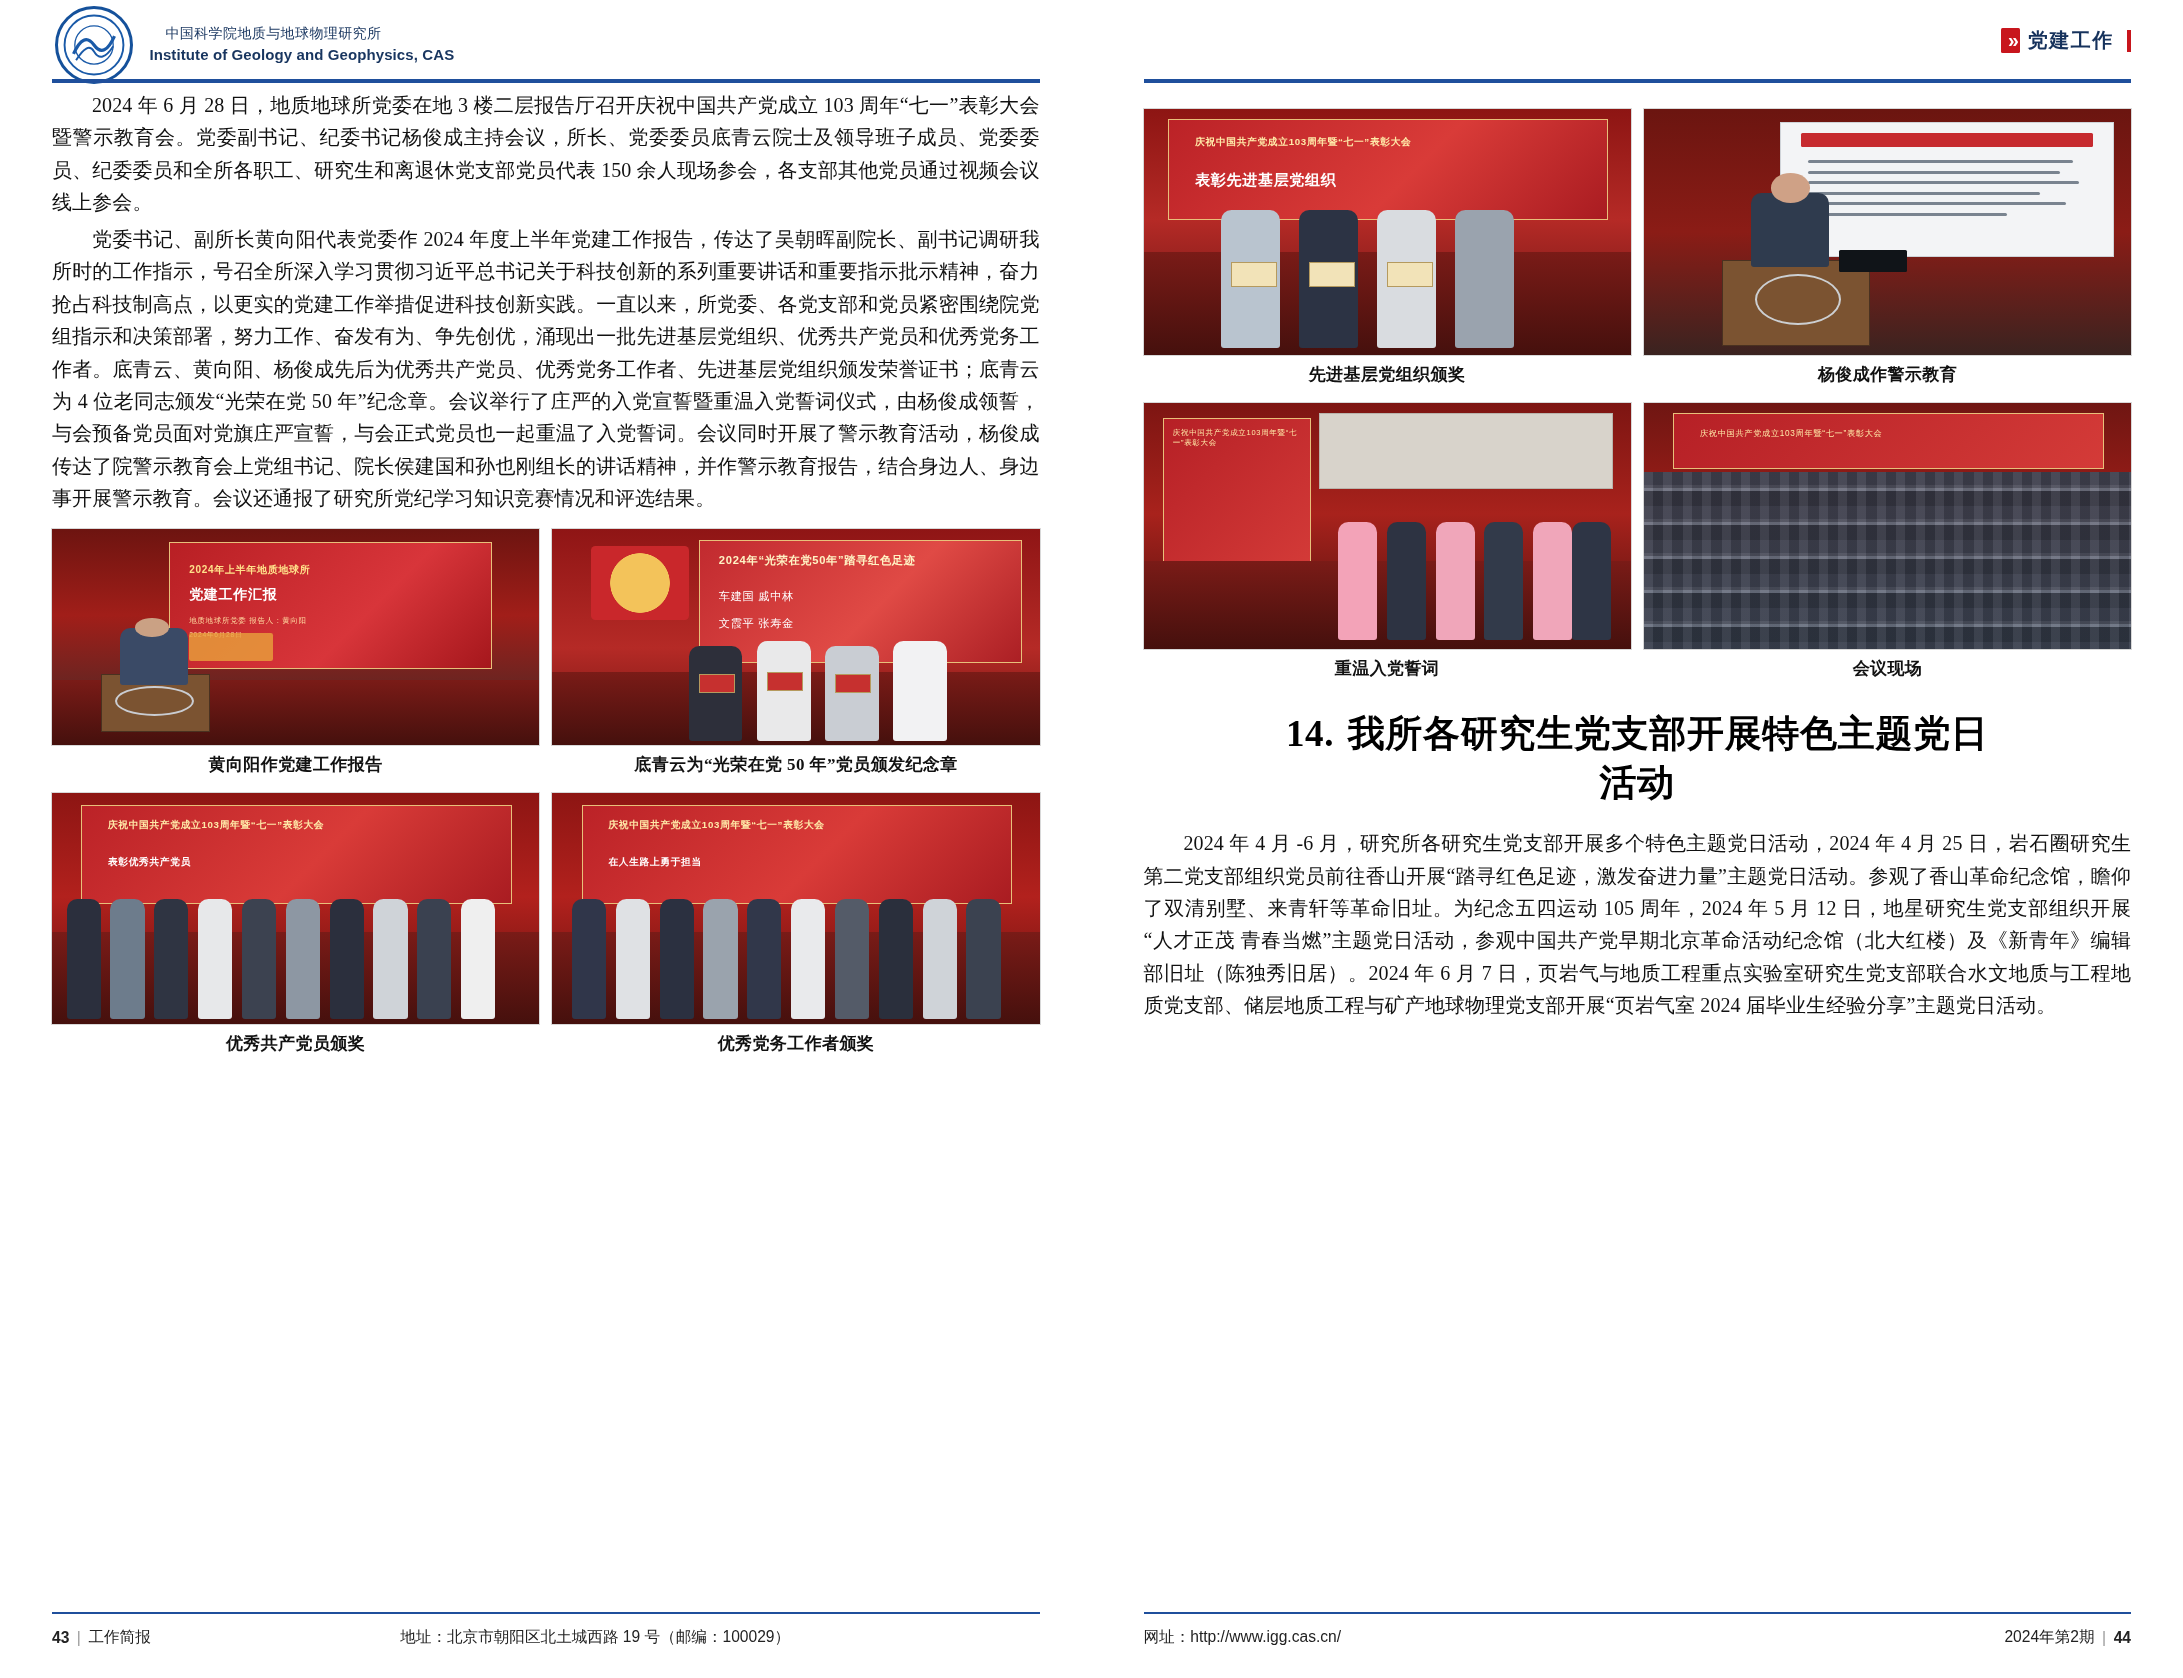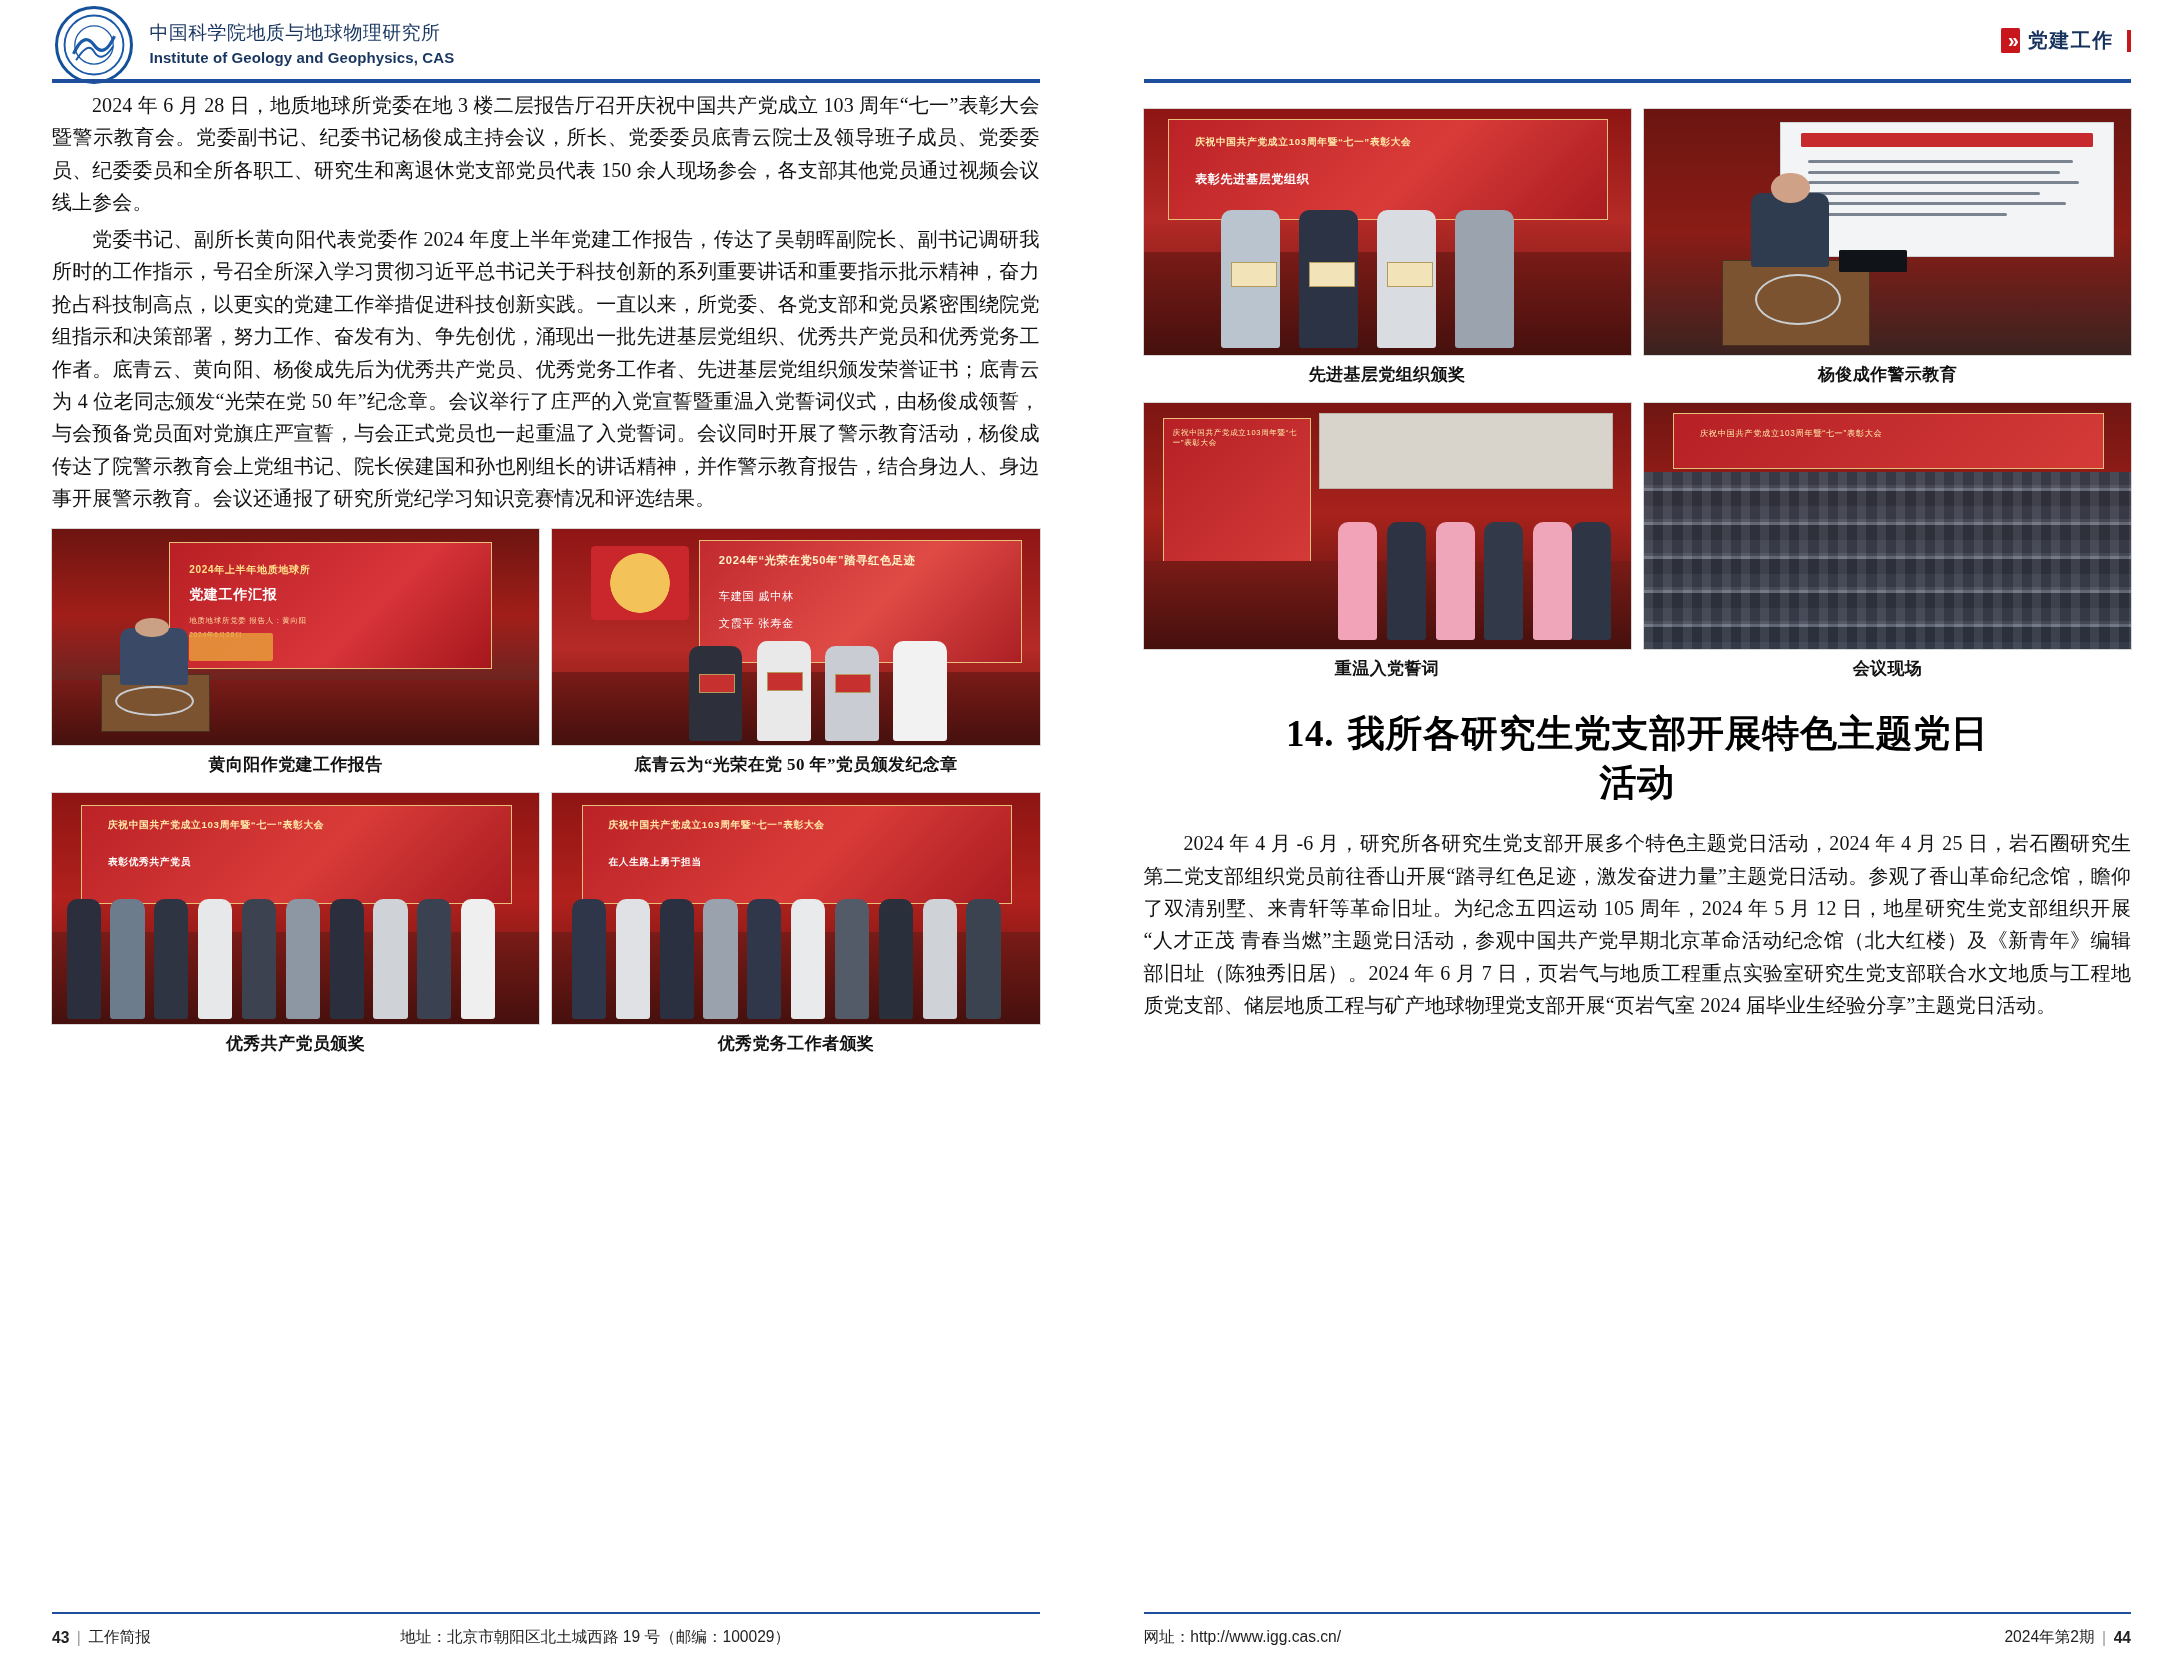--- a/index.html
+++ b/index.html
@@ -8,21 +8,21 @@
   .page{position:relative;width:1092px;height:1678px;box-sizing:border-box;}
   .page.left{padding:0 52px 0 52px;}
   .page.right{padding:0 52px 0 52px;}
 
   
   .hdr{position:relative;height:89px;display:flex;align-items:center;}
   .logo{width:72px;height:72px;border-radius:50%;background:#ffffff;border:3px solid #15519b;
         display:flex;align-items:center;justify-content:center;flex:none;margin-left:3px;}
   .logo svg{width:64px;height:64px;display:block;}
   .org{margin-left:16.4px;line-height:1.35;}
-  .org .cn{font-family:"Liberation Sans",sans-serif;font-size:19px;color:#18355f;letter-spacing:0.4px;}
+  .org .cn{font-family:"Liberation Sans",sans-serif;font-size:14px;color:#18355f;letter-spacing:0.4px;margin-left:16px;}
   .org .en{font-family:"Liberation Sans",sans-serif;font-size:15px;font-weight:bold;color:#18355f;letter-spacing:0.1px;margin-top:2.2px;}
   .hdr-rule{position:absolute;left:0;right:0;bottom:6px;height:3.7px;background:#1f4f9c;}
   .hdr-right{position:relative;height:89px;display:flex;align-items:center;justify-content:flex-end;}
   .sect-tag{display:flex;align-items:center;gap:7.5px;padding-bottom:7.5px;}
   .chev{color:#c00c13;font-size:19.4px;letter-spacing:-4.5px;font-family:"Liberation Sans",sans-serif;
         background:#c8161d;color:#fff;padding:2.2px 6px 3px 7.5px;border-radius:1.5px;font-weight:bold;line-height:1;}
   .sect-name{font-family:"Liberation Sans",sans-serif;font-size:20px;font-weight:bold;color:#16325c;letter-spacing:1.5px;}
   .sect-bar{width:3.7px;height:22.4px;background:#c8161d;margin-left:6px;}
 
   
@@ -193,21 +193,21 @@
         <span class="sect-bar"></span>
       </div>
       <div class="hdr-rule"></div>
     </div>
 
     <div class="figrow" style="margin-top:19.4px">
       <div class="fig">
         <div class="ph" style="height:246px;background:linear-gradient(180deg,#8d1513,#b52a26 45%,#591110)">
           <div class="screen" style="left:5%;top:4%;width:90%;height:40%;background:linear-gradient(135deg,#bb2227,#d93b38 55%,#a91c21)">
             <div class="banner" style="top:16%;font-size:9.7px;color:#ffe9a8;font-weight:bold;">庆祝中国共产党成立103周年暨“七一”表彰大会</div>
-            <div class="banner" style="top:52%;font-size:12px;color:#fff;font-weight:bold;">表彰先进基层党组织</div>
+            <div class="banner" style="top:52%;font-size:15px;color:#fff;font-weight:bold;">表彰先进基层党组织</div>
           </div>
           <div class="floor" style="height:42%"></div>
           <div class="person" style="left:16%;bottom:3%;width:12%;height:56%;background:#b9c4cf"></div>
           <div class="person" style="left:32%;bottom:3%;width:12%;height:56%;background:#2c3344"></div>
           <div class="person" style="left:48%;bottom:3%;width:12%;height:56%;background:#d9dce0"></div>
           <div class="person" style="left:64%;bottom:3%;width:12%;height:56%;background:#9aa3ae"></div>
           <div class="cert" style="left:18%;bottom:28%;width:9%;height:9%"></div>
           <div class="cert" style="left:34%;bottom:28%;width:9%;height:9%"></div>
           <div class="cert" style="left:50%;bottom:28%;width:9%;height:9%"></div>
         </div>

